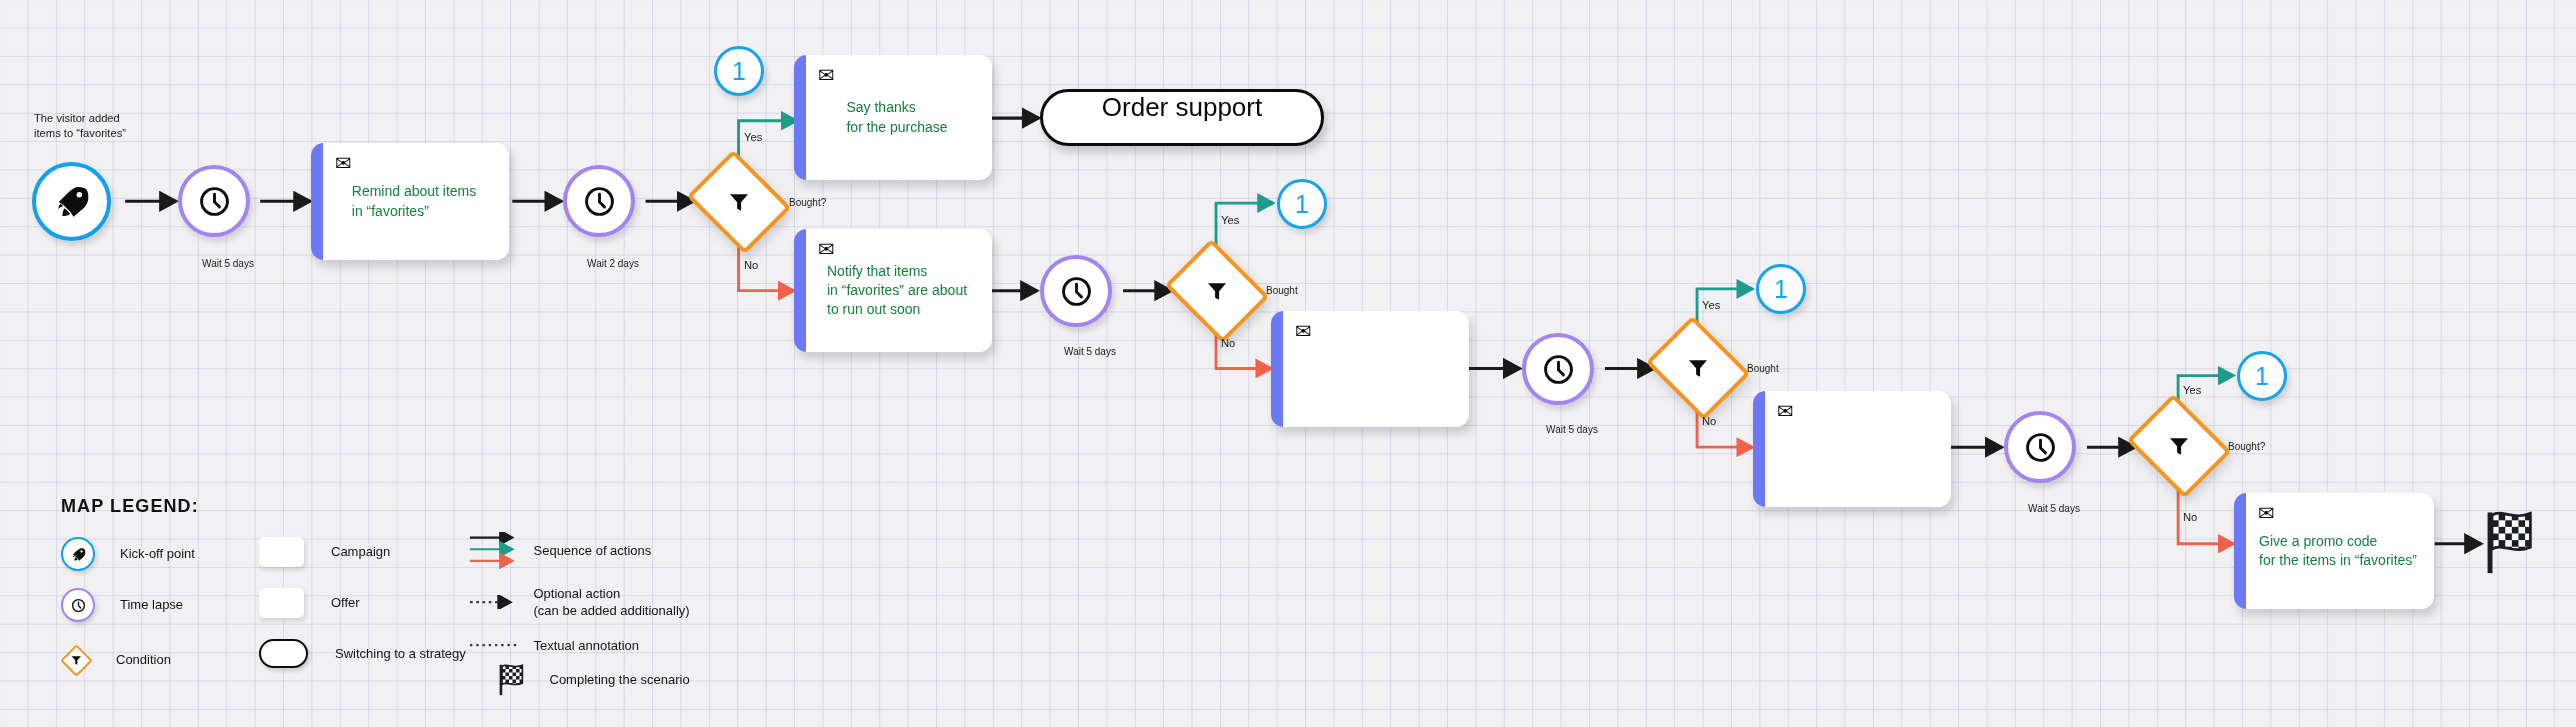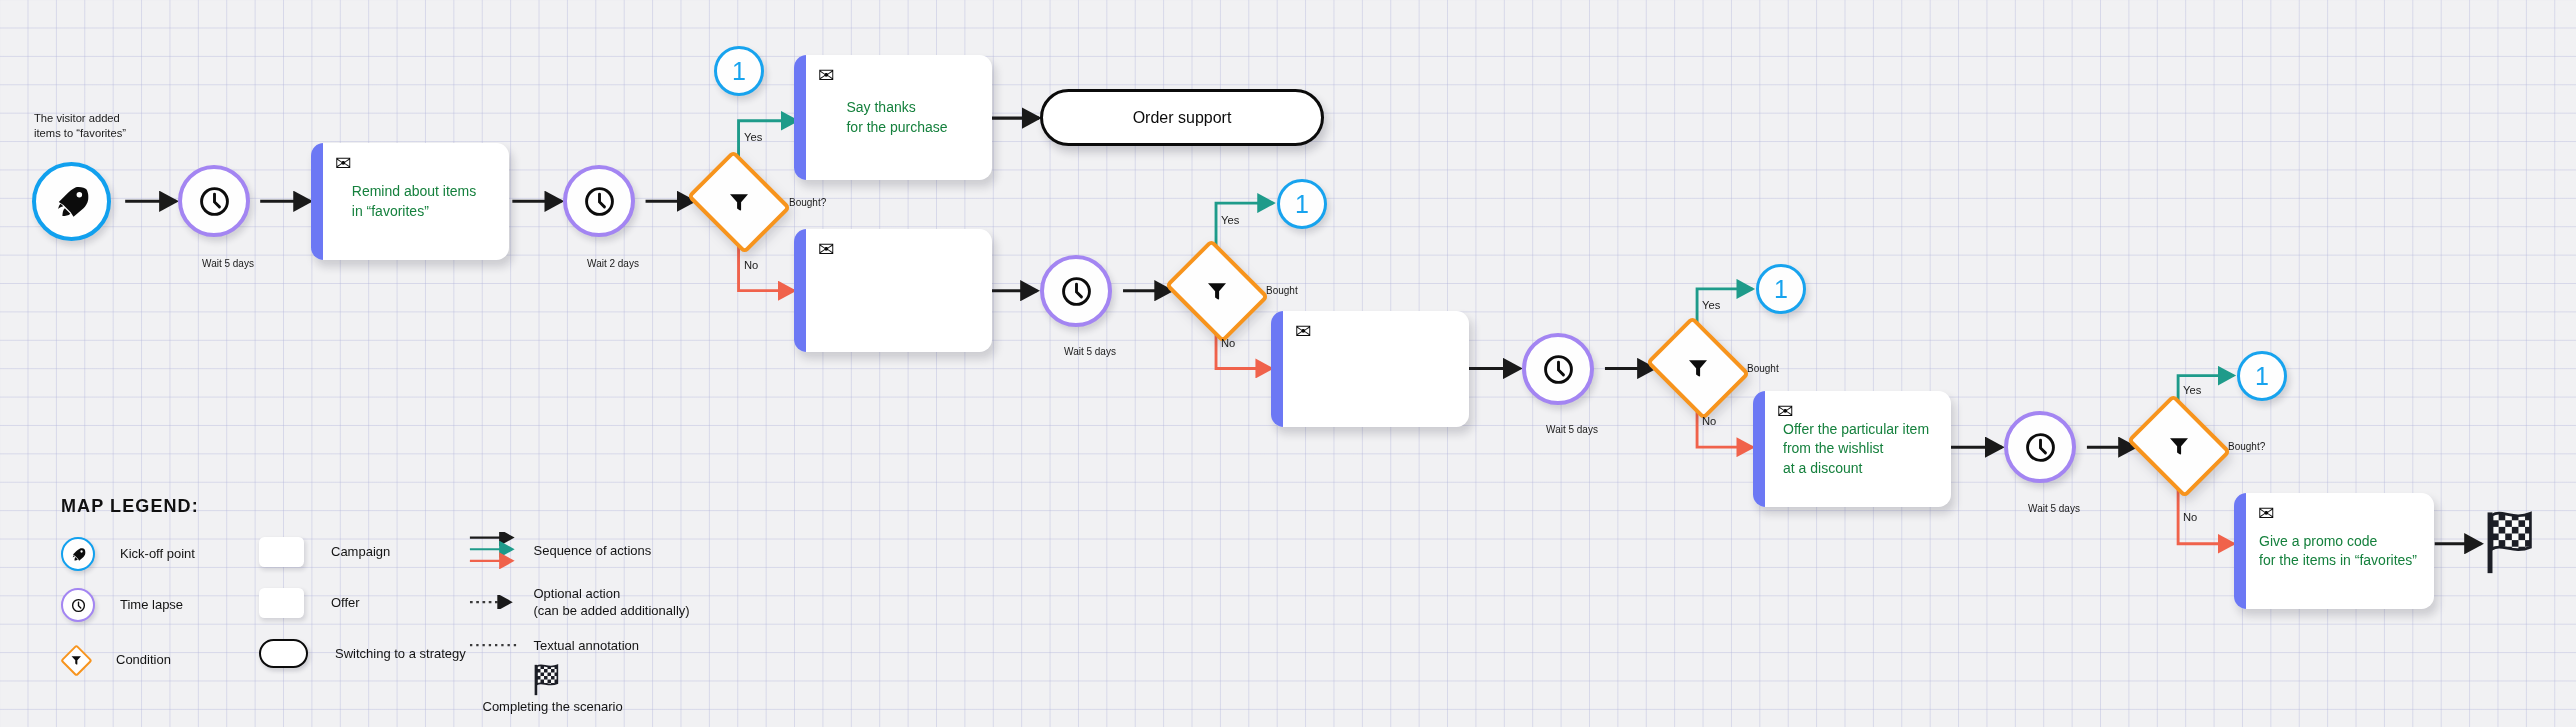--- a/index.html
+++ b/index.html
@@ -59,23 +59,23 @@
   .card .txt{
     text-align:left;color:#15803d;font-size:14px;line-height:1.38;
     white-space:pre-line;
   }
 
   
   .pill{
     background:#FFF;
     border:3.1px solid #0B0B0B;
     border-radius:80px;
-    display:flex;align-items:center;justify-content:center;
+    display:flex;align-items:flex-start;justify-content:center;
     box-shadow:3.6px 6.3px 9px rgba(30,30,50,.2);
-    color:#0B0B0B;font-size:16px;
+    color:#0B0B0B;font-size:26px;
   }
 
   
   .diamond{filter:drop-shadow(2.7px 5.4px 5.4px rgba(30,30,50,.18));}
   .diamond .rot{
     position:absolute;inset:0;
     background:#FEFEFE;border:4px solid #F7941D;
     transform:rotate(45deg);border-radius:5.4px;
   }
   .diamond .fi{
@@ -233,20 +233,23 @@
   </div>
 
   <div class="node pill" style="left:1040px;top:89px;width:284px;height:57px;">
     <span>Order support</span>
   </div>
 
   <div class="node card" style="left:794px;top:229px;width:198px;height:123px;">
     <div class="bar"></div>
     <div class="body">
       <span class="mail">✉</span>
+      <div class="txt">Notify that items
+in “favorites” are about
+to run out soon</div>
     </div>
   </div>
 
   <div class="node circ wait" style="left:1040px;top:255px;width:72px;height:72px;">
     <span style="font-size:0;line-height:0;">
       <svg width="33" height="33" viewBox="0 0 24 24" aria-hidden="true">
         <circle cx="12" cy="12" r="9.4" fill="none" stroke="#0C0C0C" stroke-width="2.1"></circle>
         <path d="M12 6.6V12.3l3.6 3.6" fill="none" stroke="#0C0C0C" stroke-width="2.1" stroke-linecap="round"></path>
       </svg>
     </span>
@@ -303,23 +306,20 @@
   <div class="no" style="left:1702px;top:415px;">No</div>
 
   <div class="node circ num" style="left:1756px;top:264px;width:50px;height:50px;">
     <span>1</span>
   </div>
 
   <div class="node card" style="left:1753px;top:391px;width:198px;height:116px;">
     <div class="bar"></div>
     <div class="body">
       <span class="mail">✉</span>
-      <div class="txt">Offer the particular item
-from the wishlist
-at a discount</div>
     </div>
   </div>
 
   <div class="node circ wait" style="left:2004px;top:411px;width:72px;height:72px;">
     <span style="font-size:0;line-height:0;">
       <svg width="33" height="33" viewBox="0 0 24 24" aria-hidden="true">
         <circle cx="12" cy="12" r="9.4" fill="none" stroke="#0C0C0C" stroke-width="2.1"></circle>
         <path d="M12 6.6V12.3l3.6 3.6" fill="none" stroke="#0C0C0C" stroke-width="2.1" stroke-linecap="round"></path>
       </svg>
     </span>
@@ -483,21 +483,21 @@
 (can be added additionally)</span>
       </div>
       <div class="lg-row" style="left:0;top:105px;">
         <span class="lg-ico" style="width:52px;height:14.3px;">
           <svg width="52" height="14.3" viewBox="0 0 58 16" aria-hidden="true">
             <path d="M1 8 L53 8" stroke="#3A3A3A" stroke-width="2.4" stroke-dasharray="2.6 4.4" fill="none"></path>
           </svg>
         </span>
         <span class="lg-text" style="margin-left:12.5px;">Textual annotation</span>
       </div>
-      <div class="lg-row" style="left:1px;top:130px;flex-direction:column;">
+      <div class="lg-row" style="left:16px;top:130px;">
         <span class="lg-ico" style="width:52px;height:36px;">
           <svg width="30" height="36" viewBox="0 0 56 76" aria-hidden="true">
             <rect x="4" y="6" width="5.5" height="64" fill="#1C1E26"></rect>
             <clipPath id="lgflagclip">
               <path d="M9 9 C20 2, 33 15, 52 7 L52 45 C33 53, 20 40, 9 47 Z"></path>
             </clipPath>
             <g clip-path="url(#lgflagclip)">
               <rect x="9" y="0" width="44" height="56" fill="#FAFAFA"></rect>
               <g fill="#1C1E26">
                 <rect x="9" y="0" width="7.4" height="7.4"></rect>

